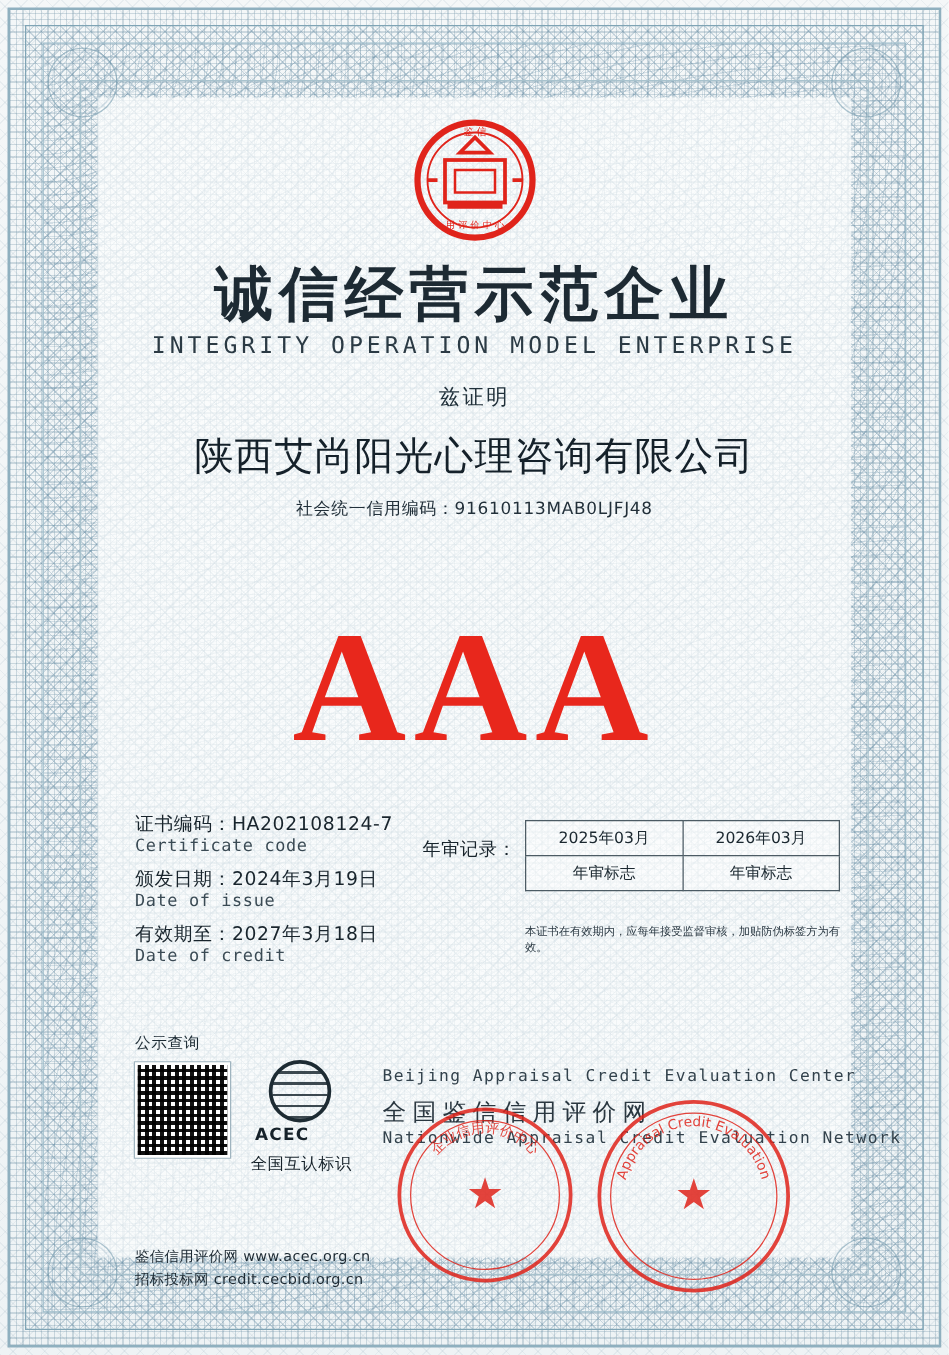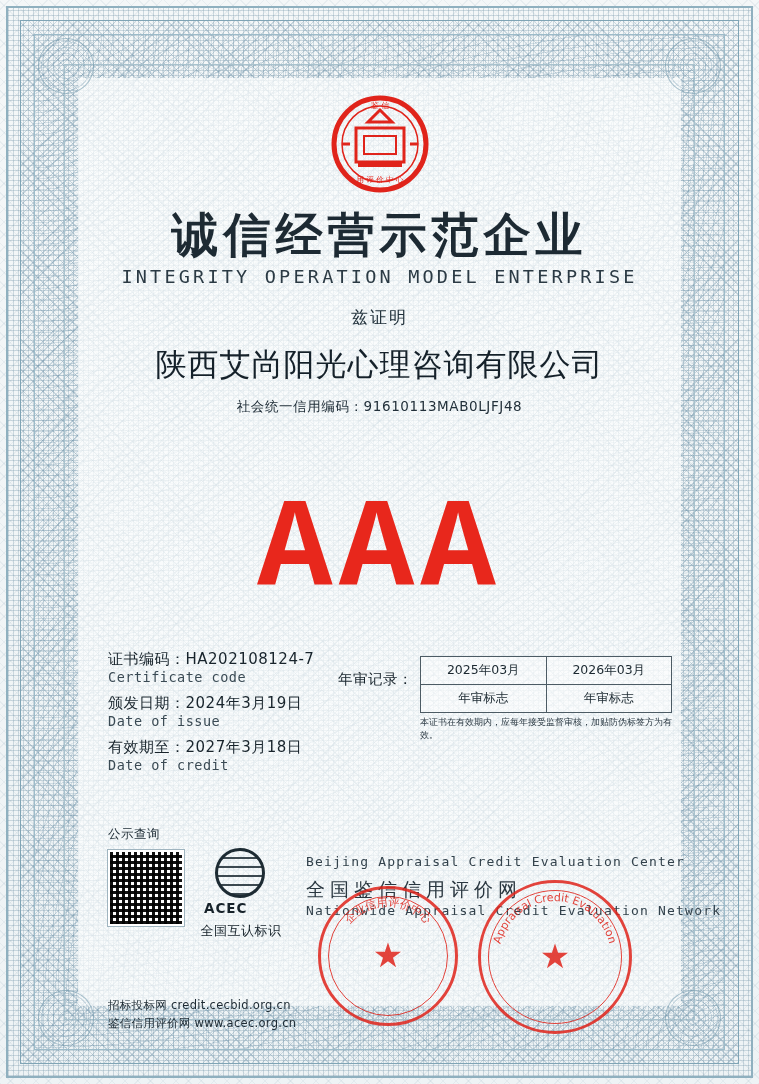--- a/index.html
+++ b/index.html
@@ -157,21 +157,21 @@
   }
 
   .grade {
     position: absolute;
     left: 0; right: 0; top: 408px;
     text-align: center;
     font-size: 126px;
     line-height: 130px;
     font-weight: bold;
     color: #e8271c;
-    font-family: Liberation Mono, monospace;
+    font-family: Liberation Serif, serif;
     letter-spacing: 6px;
   }
 
   
   .details {
     position: absolute;
     left: 30px;
     top: 572px;
     width: 300px;
     font-family: "DejaVu Sans", sans-serif;
@@ -221,21 +221,21 @@
     width: 50%;
     text-align: center;
     font-size: 12.5px;
     color: #1b2830;
     font-family: "DejaVu Sans", sans-serif;
     padding: 5px 10px;
   }
   .review-note {
     position: absolute;
     left: 82px;
-    top: 60px;
+    top: 84px;
     width: 252px;
     font-size: 9px;
     color: #2c3a44;
     font-family: "DejaVu Sans", sans-serif;
     line-height: 13px;
   }
 
   
   .bottom {
     position: absolute;
@@ -480,19 +480,19 @@
           <svg viewBox="0 0 148 148">
             <defs>
                 <path id="arcR" d="M 18,74 A 56,56 0 0 1 130,74" fill="none"></path>
               </defs>
             <text><textPath href="#arcR" startOffset="50%" text-anchor="middle">Appraisal Credit Evaluation</textPath></text>
           </svg>
         </div>
       </div>
 
       <div class="footer-urls">
+        <div class="footer-url">鉴信信用评价网 www.acec.org.cn</div>
         <div class="footer-url">招标投标网 credit.cecbid.org.cn</div>
-        <div class="footer-url">鉴信信用评价网 www.acec.org.cn</div>
       </div>
 
     </div>
   </div>
 </div>
 
 </body></html>

